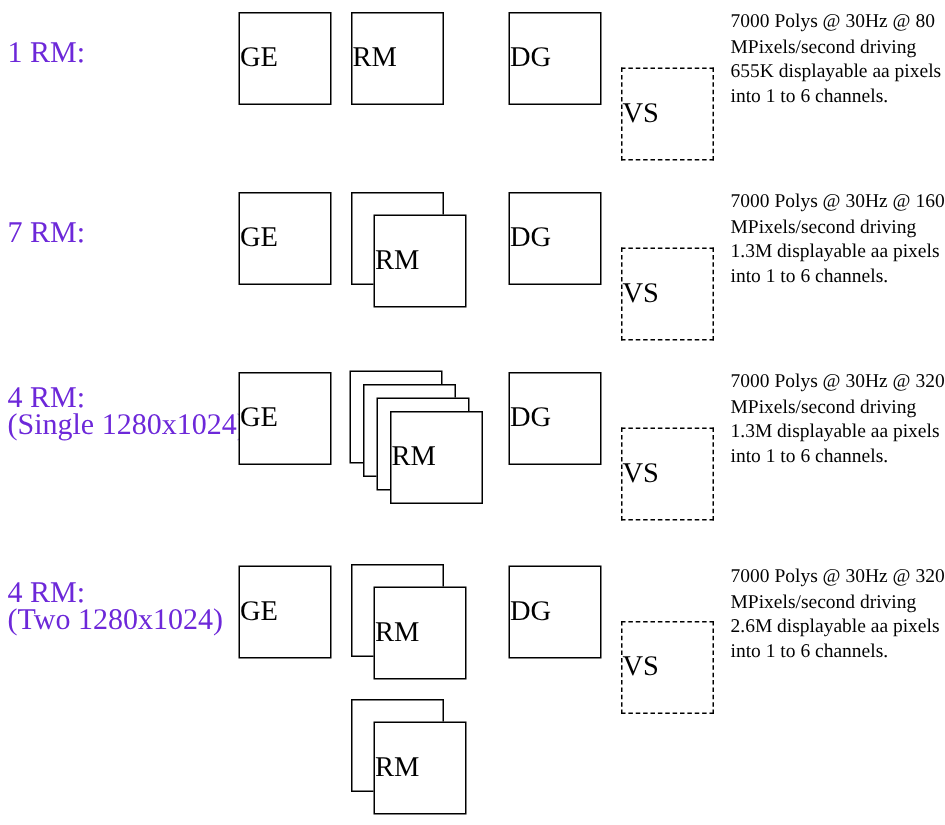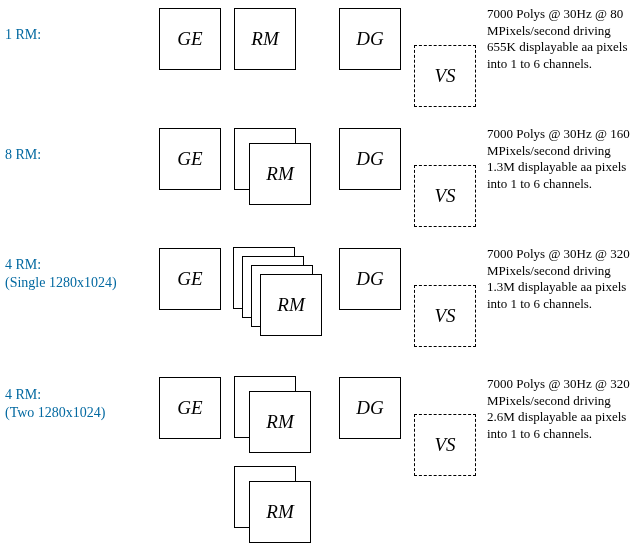--- a/index.html
+++ b/index.html
@@ -12,36 +12,34 @@
     width: 630px;
     height: 550px;
     background: #ffffff;
     font-family: "Liberation Serif", "DejaVu Serif", serif;
     color: #000000;
     overflow: hidden;
   }
   .row-label {
     position: absolute;
     left: 5px;
-    font-size: 14px;
+    font-size: 20px;
     line-height: 18px;
     white-space: pre-line;
-    color: #0369a1;
+    color: #6d28d9;
   }
   .box {
     position: absolute;
     width: 60px;
     height: 60px;
     border: 1px solid #000000;
     background: #ffffff;
     display: flex;
     align-items: center;
-    justify-content: center;
     box-sizing: content-box;
-    font-style: italic;
   }
   .box.dashed {
     border-style: dashed;
     margin-top: 37px;
   }
   .box-text {
     font-size: 19px;
     color: #000000;
   }
   .desc {
@@ -70,21 +68,21 @@
     <span class="box-text">DG</span>
   </div>
   <div class="box dashed" style="left:414px; top:8px">
     <span class="box-text">VS</span>
   </div>
   <div class="desc" style="top:6px">7000 Polys @ 30Hz @ 80
 MPixels/second driving
 655K displayable aa pixels
 into 1 to 6 channels.</div>
 
-  <div class="row-label" style="top:146px">8 RM:</div>
+  <div class="row-label" style="top:146px">7 RM:</div>
   <div class="box" style="left:159px; top:128px">
     <span class="box-text">GE</span>
   </div>
   <div class="box" style="left:234px; top:128px"></div>
   <div class="box" style="left:249px; top:143px">
     <span class="box-text">RM</span>
   </div>
   <div class="box" style="left:339px; top:128px">
     <span class="box-text">DG</span>
   </div>

